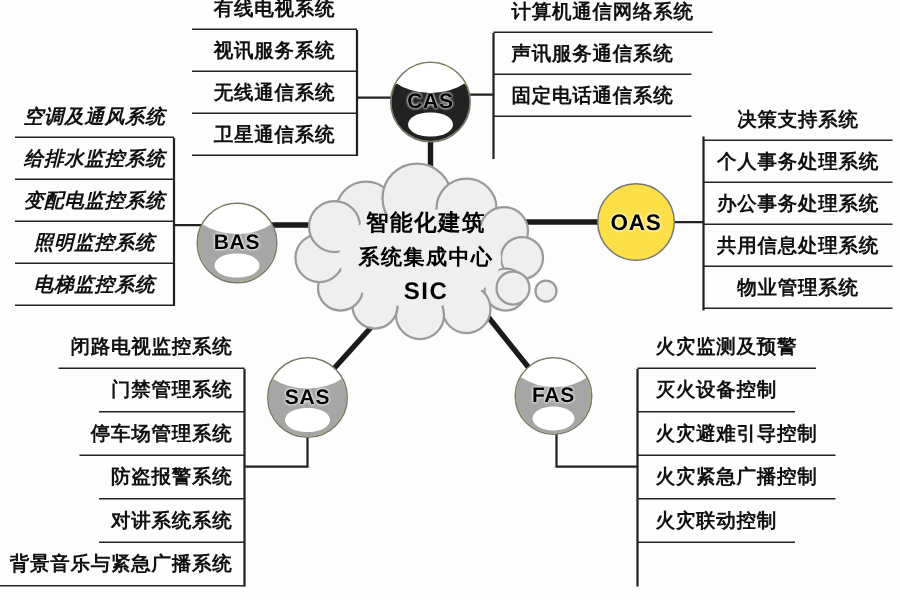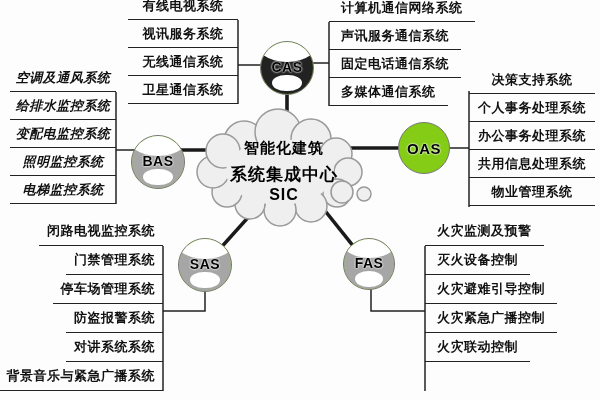--- a/index.html
+++ b/index.html
@@ -24,42 +24,42 @@
   .g-bas      {top:64px;  right:484px;align-items:flex-end;}
   .g-bas .row {width:106px;padding:0 4px;font-style:italic;}
   .g-oas      {top:66px;  left:469px; align-items:flex-start;}
   .g-oas .row {width:126px;}
   .g-sas      {top:217px; right:437px;align-items:flex-end;}
   .g-sas .row {height:29px;padding:0 8px;}
   .g-fas      {top:217px; left:425px; align-items:flex-start;}
   .g-fas .row {height:29px;}
 
   
-  .node{position:absolute;border-radius:50%;background:#84cc16;border:1.5px solid #777;box-sizing:border-box;}
+  .node{position:absolute;border-radius:50%;background:#fde047;border:1.5px solid #777;box-sizing:border-box;}
   .shade{position:absolute;left:0;top:0;right:0;bottom:0;border-radius:50%;overflow:hidden;}
   .band{position:absolute;left:-10%;right:-10%;top:26%;bottom:-2%;background:#a6a6a6;}
   .node.dark .band{background:#222;}
   .topcut{position:absolute;left:-13%;width:126%;top:-52%;height:90%;border-radius:50%;background:#fff;}
   .foot{position:absolute;left:22%;width:56%;bottom:5%;height:32%;border-radius:50%;background:#fff;}
   .nlabel{
     position:absolute;left:0;right:0;top:32%;text-align:center;
     font-weight:bold;font-size:14px;letter-spacing:.5px;color:#000;
     text-shadow:0 0 2px #fff,0 0 2px #fff;
   }
   #node-cas{left:260px;top:41px;width:54px;height:54px;}
   #node-bas{left:131px;top:135px;width:54px;height:54px;}
   #node-oas{left:398px;top:122px;width:52px;height:52px;}
   #node-sas{left:178px;top:238px;width:54px;height:54px;}
   #node-fas{left:343px;top:238px;width:52px;height:52px;}
   #node-oas .nlabel{top:34%;font-size:15px;}
 
   
   .cloudtext{position:absolute;left:184px;width:200px;text-align:center;font-weight:bold;color:#000;}
   #ct1{top:139px;font-size:15px;letter-spacing:1px;}
-  #ct2{top:163px;font-size:17px;letter-spacing:1px;text-align:center;}
+  #ct2{top:163px;font-size:14px;letter-spacing:1px;text-align:center;}
   #ct3{top:186px;font-size:16px;letter-spacing:1px;}
 </style>
 </head>
 <body>
 
 <div id="canvas">
 
   <svg id="lines" viewBox="0 0 600 400">
 
     <g stroke="#1a1a1a" stroke-width="3.6">
@@ -148,21 +148,20 @@
     <div class="row">有线电视系统</div>
     <div class="row">视讯服务系统</div>
     <div class="row">无线通信系统</div>
     <div class="row">卫星通信系统</div>
   </div>
 
   <div class="group g-cas-right">
     <div class="row">计算机通信网络系统</div>
     <div class="row">声讯服务通信系统</div>
     <div class="row">固定电话通信系统</div>
-    <div class="row">多媒体通信系统</div>
   </div>
 
   <div class="group g-bas">
     <div class="row">空调及通风系统</div>
     <div class="row">给排水监控系统</div>
     <div class="row">变配电监控系统</div>
     <div class="row">照明监控系统</div>
     <div class="row">电梯监控系统</div>
   </div>
 

